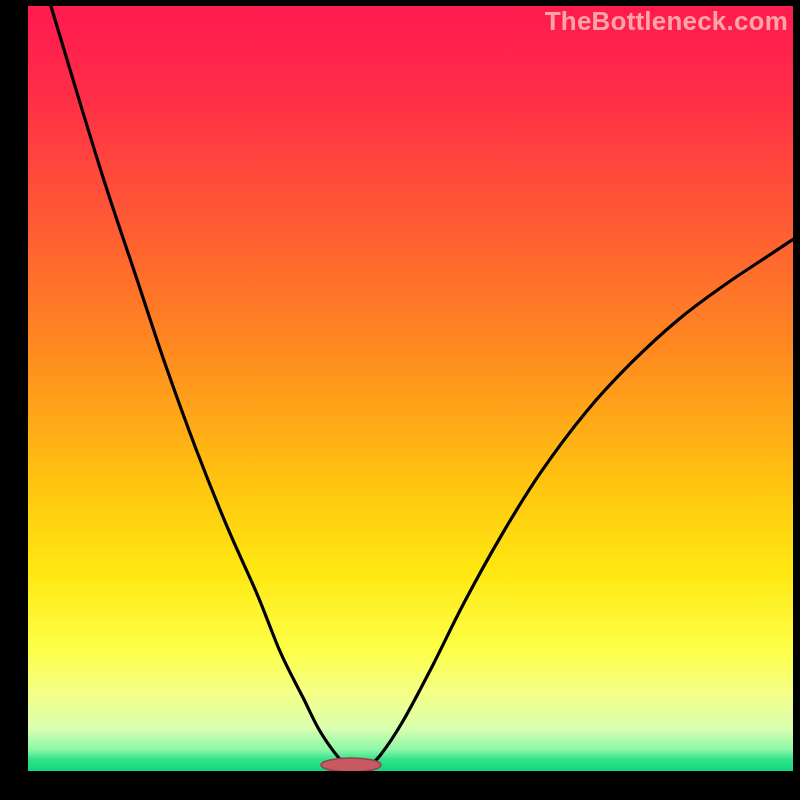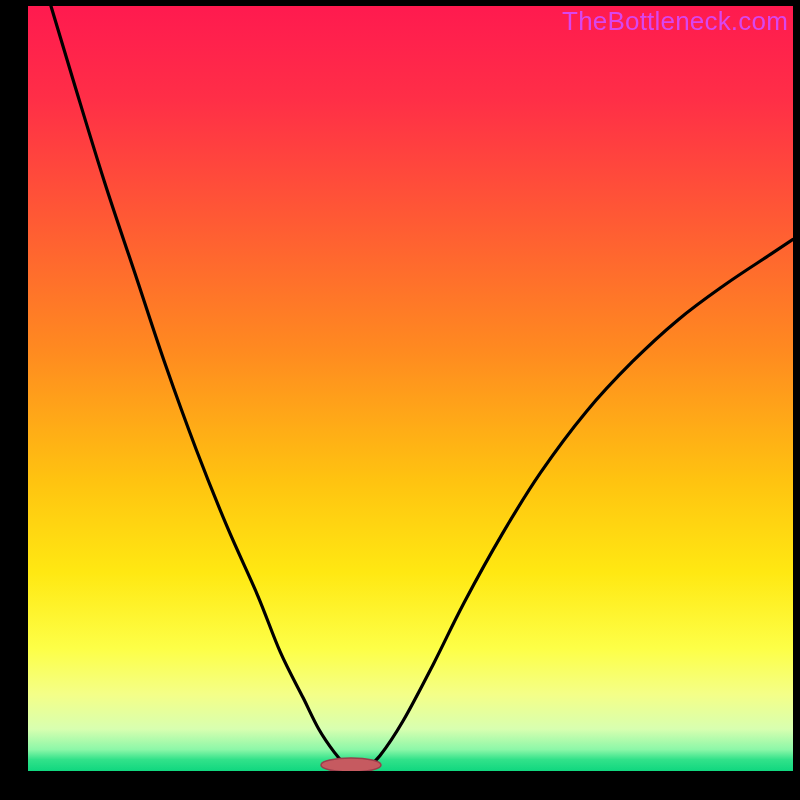--- a/index.html
+++ b/index.html
@@ -23,24 +23,24 @@
     position: absolute;
     left: 28px;
     top: 6px;
     width: 765px;
     height: 765px;
   }
   .watermark {
     position: absolute;
     top: 6px;
     right: 12px;
-    color: #d946ef;
+    color: #fca5a5;
     font-size: 26px;
     letter-spacing: 0.2px;
-    font-weight: 400;
+    font-weight: 700;
     pointer-events: none;
   }
 </style>
 </head>
 <body>
 
 <div class="frame">
   <svg class="plot" viewBox="0 0 765 765" preserveAspectRatio="none">
     <defs>
       <linearGradient id="bg-grad" x1="0" y1="0" x2="0" y2="1">

